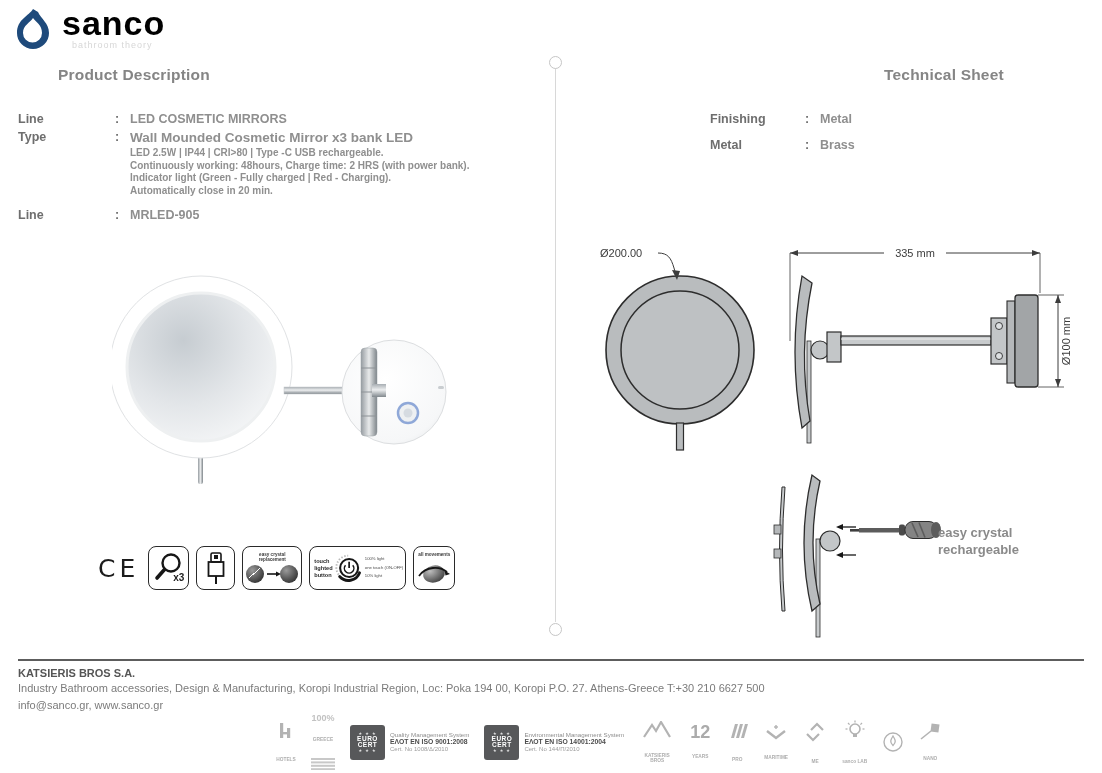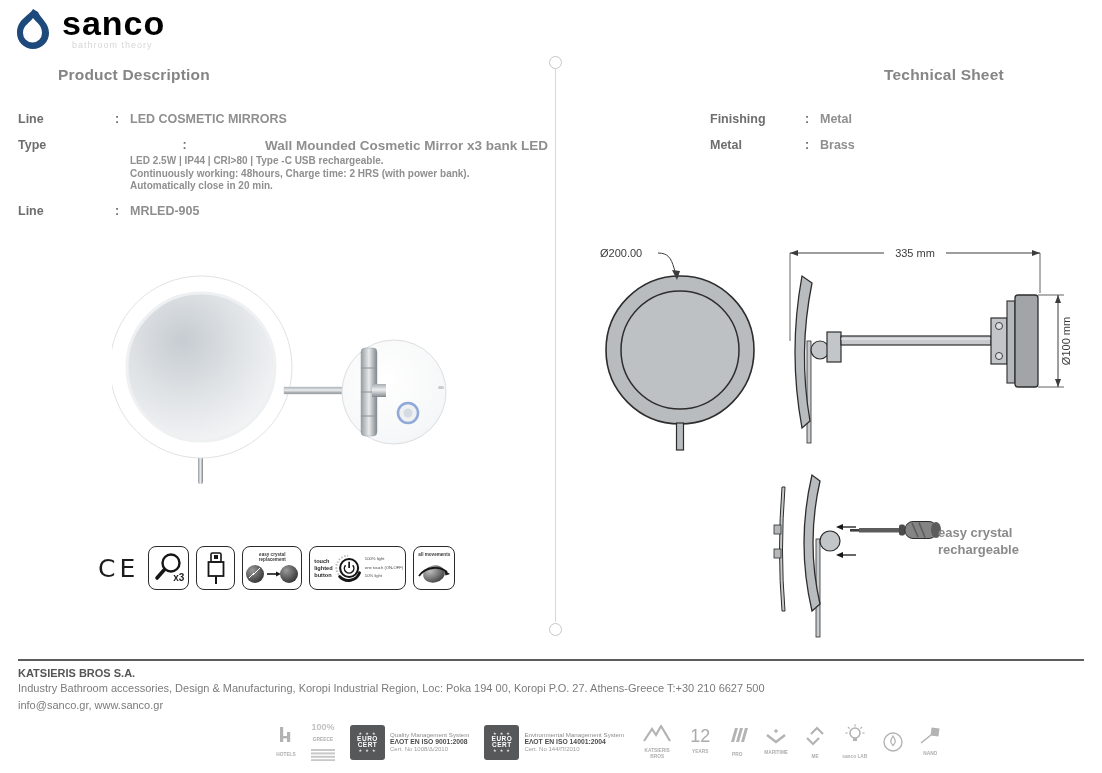--- a/index.html
+++ b/index.html
@@ -21,21 +21,21 @@
   .spec-block{position:absolute;}
   #spec-left{left:18px;top:112px;width:530px;}
   #spec-right{left:710px;top:112px;width:330px;}
   .spec-row{display:flex;align-items:flex-start;}
   .spec-label{width:97px;font-weight:bold;font-size:12.5px;color:#6e6e6e;flex:none;}
   .spec-colon{width:15px;font-weight:bold;font-size:12.5px;color:#6e6e6e;flex:none;}
   .spec-value{font-weight:bold;font-size:12.5px;color:#8f8f8f;}
   .spec-value.big{font-size:13.5px;}
   .spec-details{margin-left:112px;margin-top:2px;}
   .spec-details div{font-weight:bold;font-size:10px;line-height:12.6px;color:#8f8f8f;}
-  .mt12{margin-top:12px;justify-content:space-between;} .mt11{margin-top:11px;}
+  .mt12{margin-top:4px;} .mt11{margin-top:11px;}
   #spec-right .spec-label{width:95px;}
   #spec-right .spec-row{margin-bottom:12px;}
 
   
   .v-divider{position:absolute;left:555px;top:68px;width:1px;height:554px;background:#d8d8d8;}
   .div-circle{position:absolute;left:549px;width:11px;height:11px;border:1px solid #c6c6c6;
               border-radius:50%;background:#fff;}
   #divc-top{top:56px;} #divc-bot{top:623px;}
 
   
@@ -65,32 +65,32 @@
                 font-weight:bold;color:#8a8a8a;line-height:17px;}
 
   
   #footer-rule{position:absolute;left:18px;top:659px;width:1066px;height:2px;background:#5d5d5d;}
   #footer-company{position:absolute;left:18px;top:667px;font-size:11px;font-weight:bold;color:#555;}
   #footer-address{position:absolute;left:18px;top:682px;font-size:11px;color:#7b7b7b;}
   #footer-contacts{position:absolute;left:18px;top:699px;font-size:11px;color:#7b7b7b;}
 
   #badges{position:absolute;left:276px;top:716px;width:740px;height:52px;
           display:flex;align-items:center;gap:15px;}
-  .badge{display:flex;flex-direction:column;align-items:center;gap:6px;color:#adadad;}
+  .badge{display:flex;flex-direction:column;align-items:center;gap:15px;color:#adadad;}
   .badge-label{font-size:4.8px;font-weight:bold;color:#aeaeae;text-align:center;line-height:5.4px;}
   .eurocert-group{display:flex;align-items:center;gap:5px;}
   .ec-badge{width:35px;height:35px;background:#57585a;border-radius:3px;color:#fff;
             display:flex;flex-direction:column;align-items:center;justify-content:center;line-height:1;}
   .ec-stars{font-size:4px;color:#e8e8e8;letter-spacing:1px;}
   .ec-word{font-size:6.5px;font-weight:bold;letter-spacing:.5px;}
   .ec-text{display:flex;flex-direction:column;line-height:1.2;}
   .ec-title{font-size:6.2px;color:#8d8d8d;}
   .ec-std{font-size:6.8px;font-weight:bold;color:#4c4c4c;}
   .ec-cert{font-size:6px;color:#9c9c9c;}
-  .b-num{font-size:18px;font-weight:normal;color:#ababab;line-height:14px;}
+  .b-num{font-size:18px;font-weight:bold;color:#ababab;line-height:14px;}
   .b-wide{width:36px;}
 </style>
 </head>
 <body>
 
 <div id="page">
 
   <div class="logo">
     <svg width="46" height="48" viewBox="0 0 46 48">
       <path d="M23 3 C19 10 7 13 7 27 a16 16 0 0 0 32 0 C39 17 31 13 28 6
@@ -112,20 +112,21 @@
       <span class="spec-value">LED COSMETIC MIRRORS</span>
     </div>
     <div class="spec-row mt12">
       <span class="spec-label">Type</span>
       <span class="spec-colon">:</span>
       <span class="spec-value big">Wall Mounded  Cosmetic Mirror x3 bank LED</span>
     </div>
     <div class="spec-details">
       <div>LED 2.5W | IP44 | CRI&gt;80 | Type -C USB rechargeable.</div>
       <div>Continuously working: 48hours, Charge time: 2 HRS (with power bank).</div>
+      <div>Indicator light (Green - Fully charged | Red - Charging).</div>
       <div>Automatically close in 20 min.</div>
     </div>
     <div class="spec-row mt11">
       <span class="spec-label">Line</span>
       <span class="spec-colon">:</span>
       <span class="spec-value">MRLED-905</span>
     </div>
   </div>
 
   <div class="spec-block" id="spec-right">

